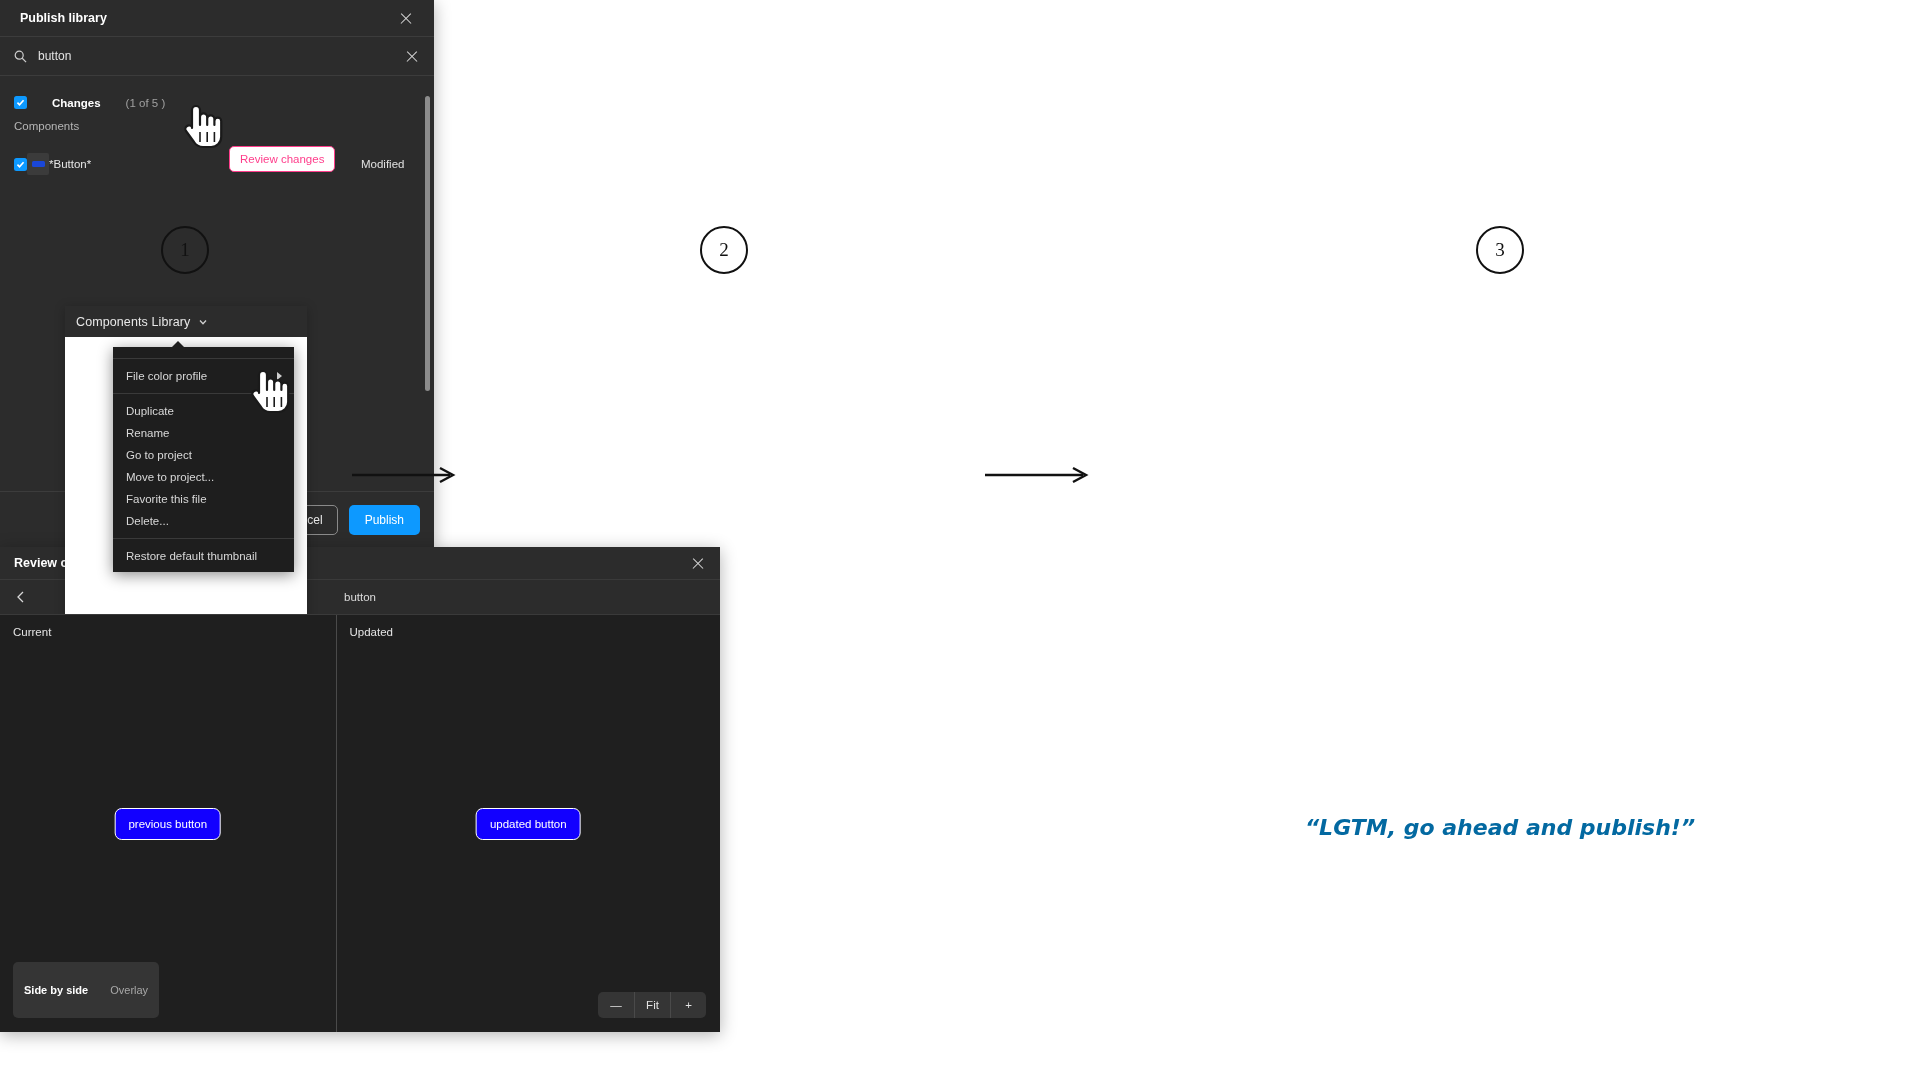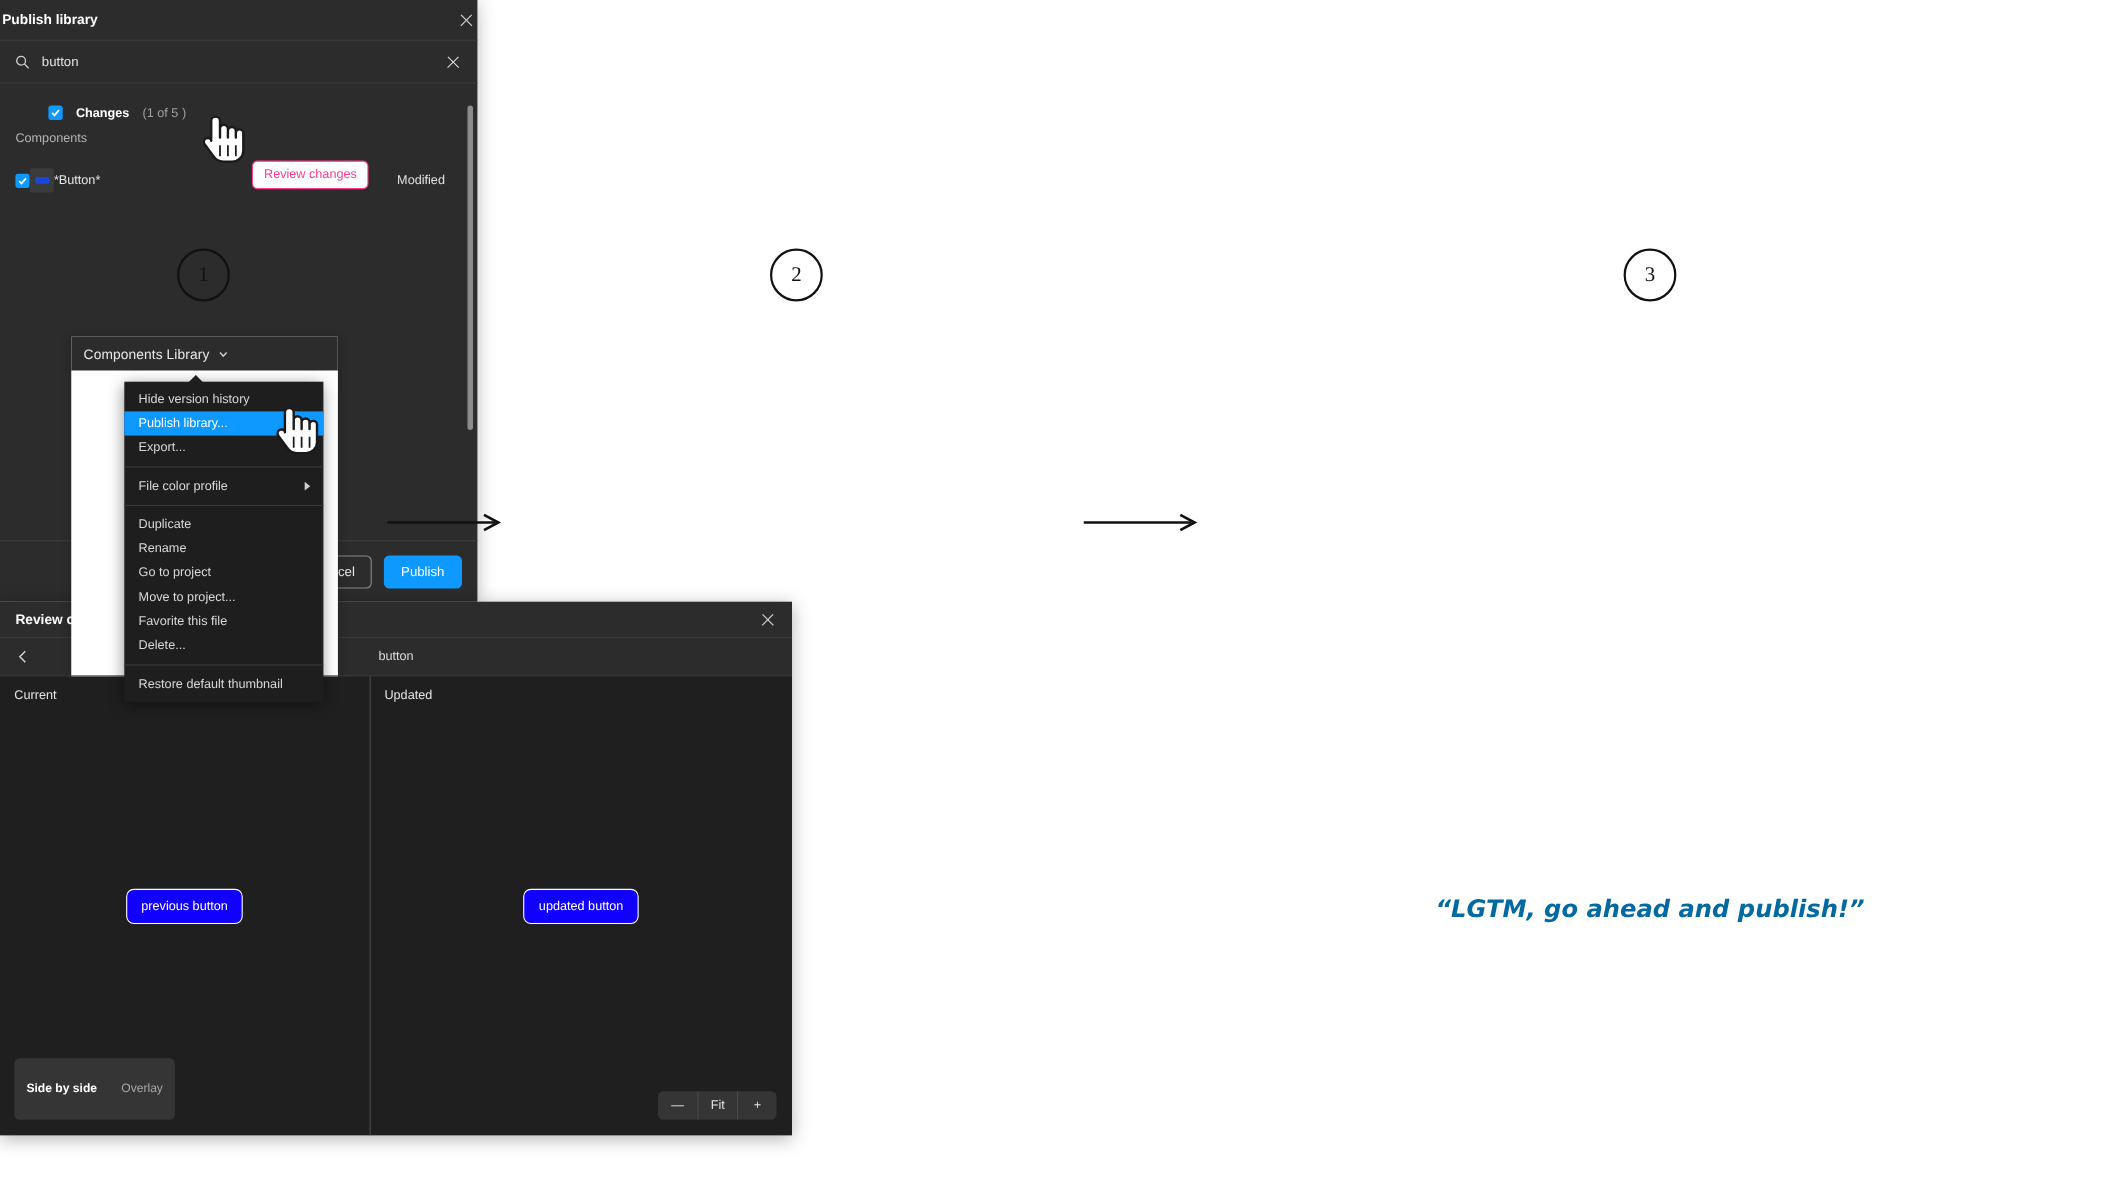--- a/index.html
+++ b/index.html
@@ -81,21 +81,21 @@
 
   
   #panel2 {
     left: 508px; top: 307px; width: 434px; height: 547px;
     background: #2c2c2c;
     box-shadow: 0 3px 16px rgba(0,0,0,.3);
     display: flex; flex-direction: column;
   }
   #panel2 .dlg-header {
     height: 37px; display: flex; align-items: center;
-    padding: 0 2px; border-bottom: 1px solid #3c3c3c;
+    padding: 0 20px; border-bottom: 1px solid #3c3c3c;
     justify-content: space-between;
   }
   #panel2 .dlg-title { color: #ffffff; font-size: 12.5px; font-weight: bold; }
   .x-close {
     width: 16px; height: 16px; position: relative; cursor: pointer;
   }
   .x-close::before, .x-close::after {
     content:""; position: absolute; left: 1px; top: 7.5px;
     width: 14px; height: 1.4px; background: #d9d9d9;
   }
@@ -109,21 +109,21 @@
   .magnifier { width: 13px; height: 13px; flex: 0 0 auto; }
   #panel2 .search-value { color: #e3e3e3; font-size: 12px; flex: 1; }
 
   #panel2 .dlg-body { flex: 1; position: relative; padding: 20px 14px 0 14px; overflow: hidden; }
   .chk {
     width: 13px; height: 13px; background: #0d99ff; border-radius: 2.5px;
     display: inline-flex; align-items: center; justify-content: center;
     flex: 0 0 auto;
   }
   .chk svg { display: block; }
-  .changes-row { display: flex; align-items: center; gap: 12px; margin-left: 30px; }
+  .changes-row { display: flex; align-items: center; gap: 25px; }
   .changes-label { color: #ffffff; font-size: 11.5px; font-weight: bold; }
   .changes-count { color: #a0a0a0; font-size: 11.5px; }
   .section-label { color: #b5b5b5; font-size: 11.5px; margin-top: 11px; }
 
   .component-row {
     margin-top: 19px; display: flex; align-items: center; 
     position: relative; height: 26px;
   }
   .comp-thumb {
     width: 22px; height: 22px; background: #3b3b3b; border-radius: 2px;
@@ -259,31 +259,20 @@
       <span class="file-title">Components Library</span>
       <svg class="caret-dn" width="10" height="10" viewBox="0 0 10 10">
         <polyline points="2,3.5 5,6.8 8,3.5" fill="none" stroke="#cfcfcf" stroke-width="1.3"></polyline>
       </svg>
     </div>
     <div class="file-canvas"></div>
 
     <div class="context-menu">
       <div class="nub"></div>
 
-      <div>
-        <div class="menu-item selected" style="background:transparent;color:#d8d8d8;">
-          <span>Hide version history</span>
-        </div>
-        <div class="menu-item selected">
-          <span>Publish library...</span>
-        </div>
-        <div class="menu-item">
-          <span>Export...</span>
-        </div>
-      </div>
       <div class="menu-sep"></div>
       <div>
         <div class="menu-item">
           <span>File color profile</span>
           <span class="submenu-caret"></span>
         </div>
       </div>
       <div class="menu-sep"></div>
       <div>
         <div class="menu-item">

